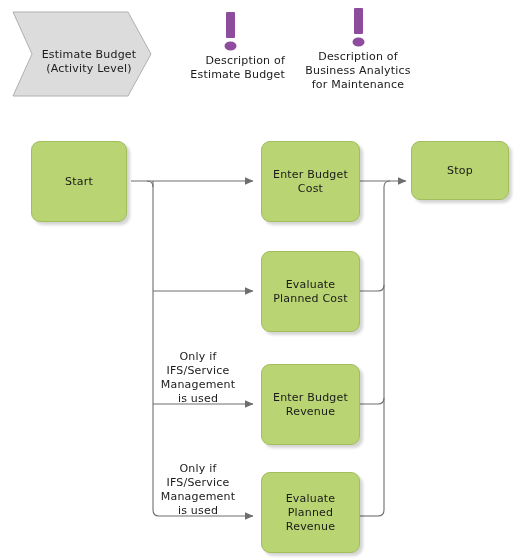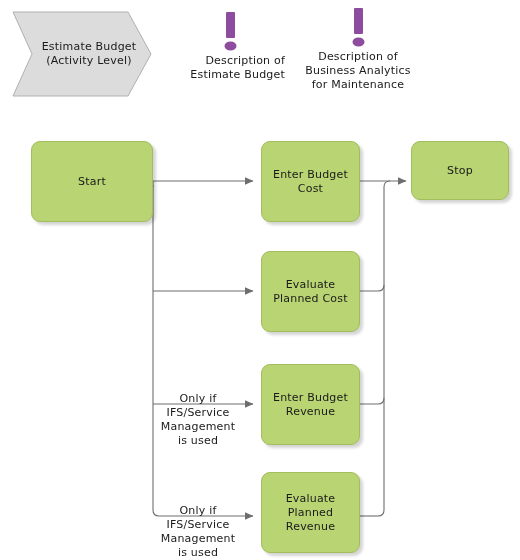--- a/index.html
+++ b/index.html
@@ -41,21 +41,21 @@
     border: 1px solid #a2bd5c;
     border-radius: 9px;
     box-shadow: 3px 3px 3px rgba(0,0,0,0.17);
   }
   .chevron-wrap {
     position: absolute;
   }
   .chevron-text {
     position: absolute;
     left: 0;
-    top: 0;
+    top: 8px;
     width: 100%;
     height: 100%;
     display: flex;
     align-items: center;
     justify-content: center;
     text-align: center;
     font-size: 11px;
     line-height: 14px;
     color: #1a1a1a;
     padding-left: 14px;
@@ -79,21 +79,20 @@
     margin-bottom: 2px;
   }
   .edge-label {
     position: absolute;
     font-size: 11px;
     line-height: 14px;
     color: #1a1a1a;
     text-align: center;
     letter-spacing: 0.2px;
     white-space: pre-line;
-    margin-top: 42px;
   }
 </style>
 </head>
 <body>
 
 <div id="canvas">
 
   <svg class="layer" viewBox="0 0 520 560">
     <defs>
       <marker id="arrow" markerWidth="9" markerHeight="8" refX="8.5" refY="4" orient="auto" markerUnits="userSpaceOnUse">
@@ -145,21 +144,21 @@
       <svg width="110" height="44" viewBox="0 0 110 44">
         <rect x="51" y="4" width="9" height="26" rx="1" fill="#8e4c9e"></rect>
         <ellipse cx="55.5" cy="38" rx="6" ry="4.5" fill="#8e4c9e"></ellipse>
       </svg>
     </div>
     <div class="caption">Description of
 Business Analytics
 for Maintenance</div>
   </div>
 
-  <div class="node proc" style="left:31px; top:141px; width:122px; height:81px;">
+  <div class="node proc" style="left:31px; top:141px; width:96px; height:81px;">
     <span>Start</span>
   </div>
 
   <div class="node proc" style="left:261px; top:141px; width:99px; height:81px; white-space:pre-line;">
     <span>Enter Budget
 Cost</span>
   </div>
 
   <div class="node proc" style="left:411px; top:141px; width:98px; height:59px;">
     <span>Stop</span>

